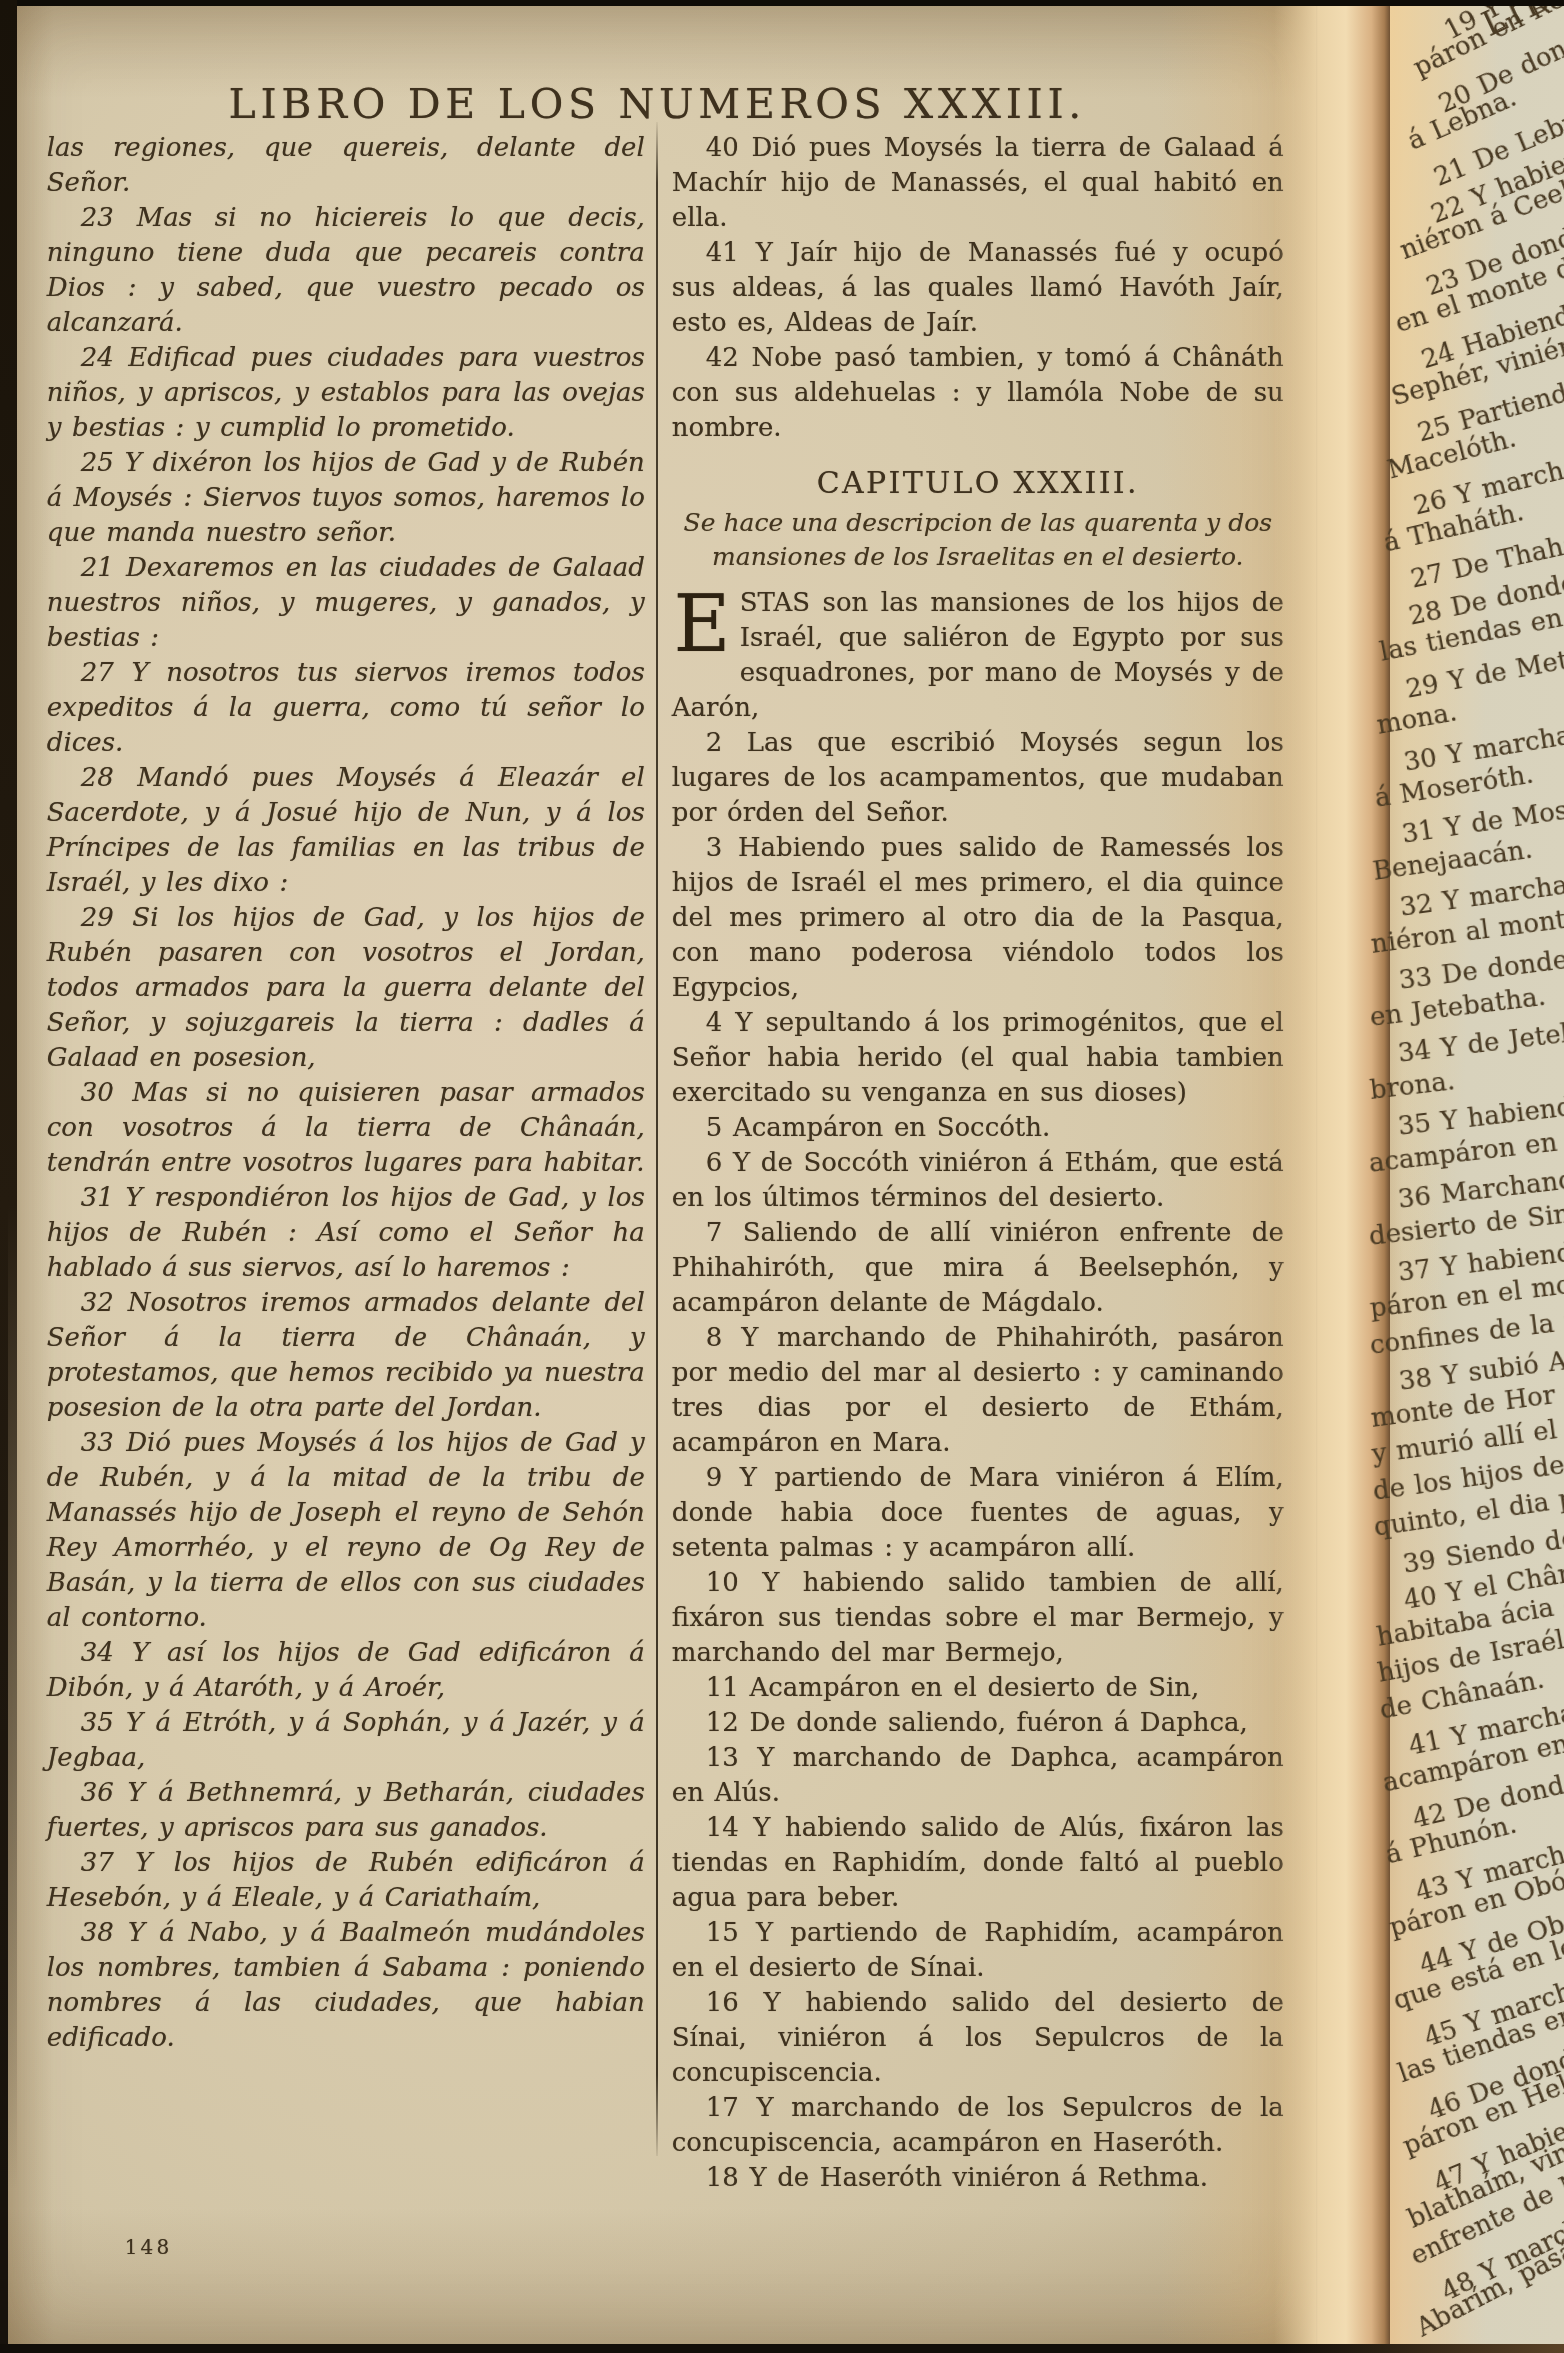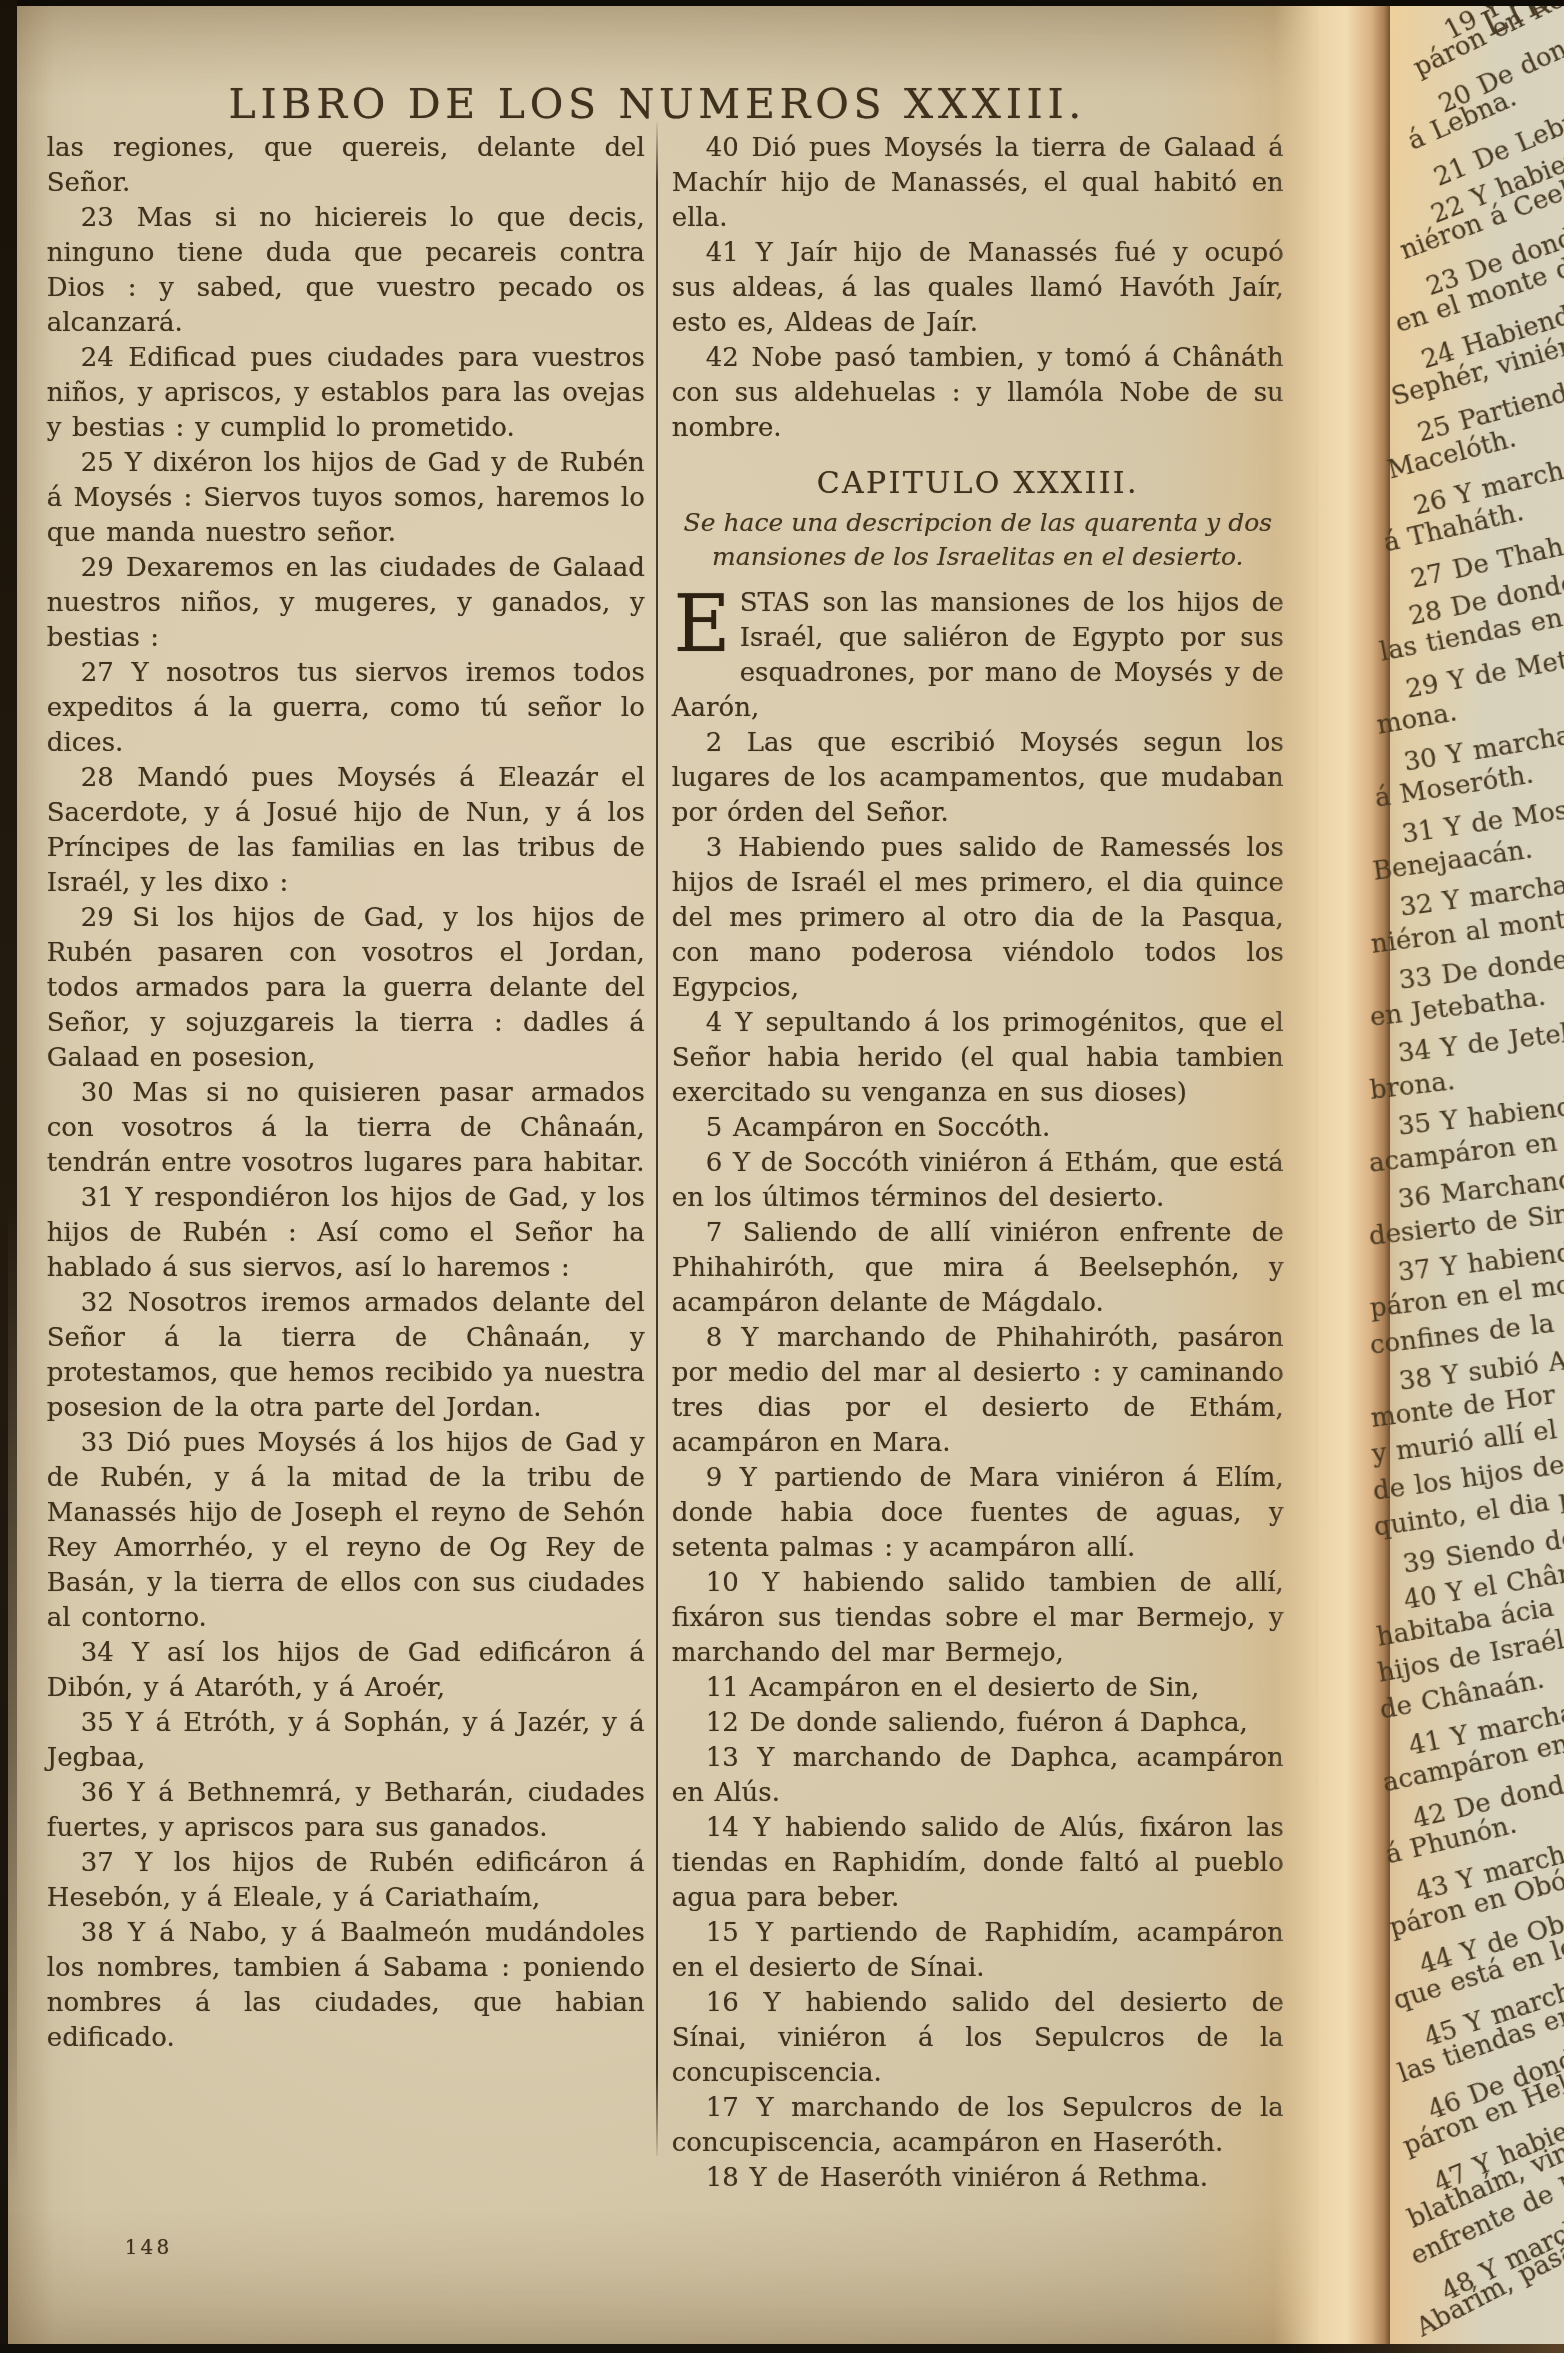--- a/index.html
+++ b/index.html
@@ -16,21 +16,21 @@
       linear-gradient(to bottom, rgba(110,80,40,0.20) 0%, rgba(0,0,0,0) 4%, rgba(0,0,0,0) 94%, rgba(110,80,40,0.22) 100%),
       radial-gradient(ellipse at 38% 42%, #decfb4 0%, #d9ccae 45%, #d0c3a4 80%, #c6b795 100%);
     box-shadow:inset 0 0 70px rgba(70,48,15,0.25);
   }
   .page-header{
     position:absolute;left:0;top:75px;width:1299px;text-align:center;
     font-size:41px;letter-spacing:4.7px;color:var(--ink,#3b2e1b);
     text-shadow:0 0 0.8px rgba(59,46,27,0.55);
   }
   .col{position:absolute;top:125px;}
-  .col-left{left:39px;width:598px;}
+  .col-left{left:39px;width:598px;font-style:italic;}
   .col-mid{left:664px;width:612px;}
   .divider{
     position:absolute;left:648px;top:117px;width:2.3px;height:2034px;
     background:linear-gradient(to bottom, rgba(35,26,12,0.05), rgba(35,26,12,0.8) 3%, rgba(35,26,12,0.85) 96%, rgba(35,26,12,0.08));
   }
   p.verse{
     margin:0;text-indent:34px;font-size:26px;line-height:35px;
     color:var(--ink,#3e311e);text-align:justify;word-spacing:2.3px;
     text-shadow:0 0 0.8px rgba(62,49,30,0.5);
   }
@@ -93,21 +93,21 @@
 <div class="stage">
 
   <div class="page-main">
     <div class="page-header">LIBRO DE LOS NUMEROS XXXIII.</div>
 
     <div class="col col-left">
         <p class="verse noindent">las regiones, que quereis, delante del Señor.</p>
         <p class="verse">23 Mas si no hiciereis lo que decis, ninguno tiene duda que pecareis contra Dios : y sabed, que vuestro pecado os alcanzará.</p>
         <p class="verse">24 Edificad pues ciudades para vuestros niños, y apriscos, y establos para las ovejas y bestias : y cumplid lo prometido.</p>
         <p class="verse">25 Y dixéron los hijos de Gad y de Rubén á Moysés : Siervos tuyos somos, haremos lo que manda nuestro señor.</p>
-        <p class="verse">29 Dexaremos en las ciudades de Galaad nuestros niños, y mugeres, y ganados, y bestias :</p>
+        <p class="verse">21 Dexaremos en las ciudades de Galaad nuestros niños, y mugeres, y ganados, y bestias :</p>
         <p class="verse">27 Y nosotros tus siervos iremos todos expeditos á la guerra, como tú señor lo dices.</p>
         <p class="verse">28 Mandó pues Moysés á Eleazár el Sacerdote, y á Josué hijo de Nun, y á los Príncipes de las familias en las tribus de Israél, y les dixo :</p>
         <p class="verse">29 Si los hijos de Gad, y los hijos de Rubén pasaren con vosotros el Jordan, todos armados para la guerra delante del Señor, y sojuzgareis la tierra : dadles á Galaad en posesion,</p>
         <p class="verse">30 Mas si no quisieren pasar armados con vosotros á la tierra de Chânaán, tendrán entre vosotros lugares para habitar.</p>
         <p class="verse">31 Y respondiéron los hijos de Gad, y los hijos de Rubén : Así como el Señor ha hablado á sus siervos, así lo haremos :</p>
         <p class="verse">32 Nosotros iremos armados delante del Señor á la tierra de Chânaán, y protestamos, que hemos recibido ya nuestra posesion de la otra parte del Jordan.</p>
         <p class="verse">33 Dió pues Moysés á los hijos de Gad y de Rubén, y á la mitad de la tribu de Manassés hijo de Joseph el reyno de Sehón Rey Amorrhéo, y el reyno de Og Rey de Basán, y la tierra de ellos con sus ciudades al contorno.</p>
         <p class="verse">34 Y así los hijos de Gad edificáron á Dibón, y á Ataróth, y á Aroér,</p>
         <p class="verse">35 Y á Etróth, y á Sophán, y á Jazér, y á Jegbaa,</p>
         <p class="verse">36 Y á Bethnemrá, y Betharán, ciudades fuertes, y apriscos para sus ganados.</p>

